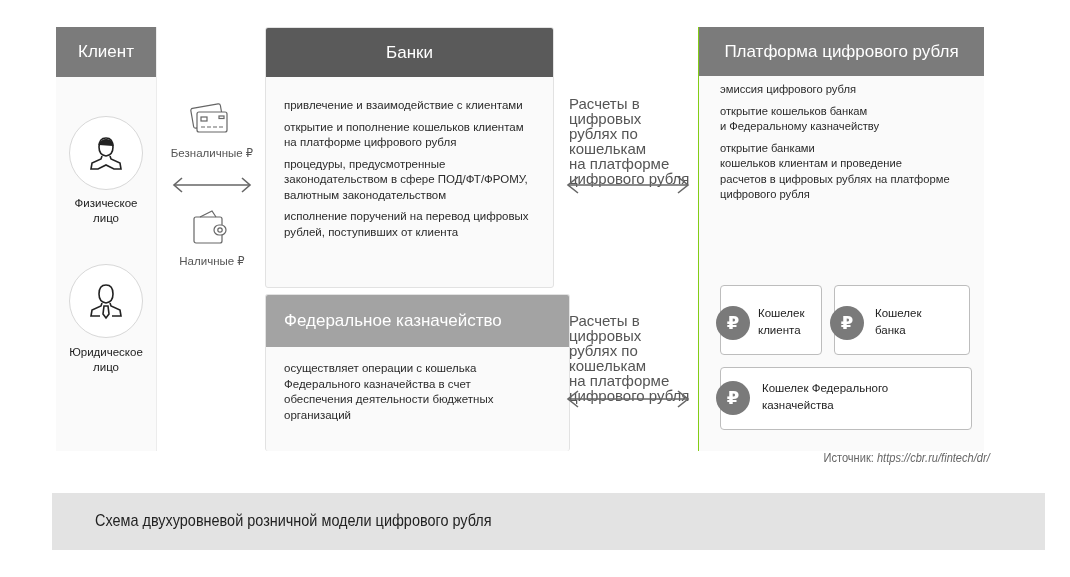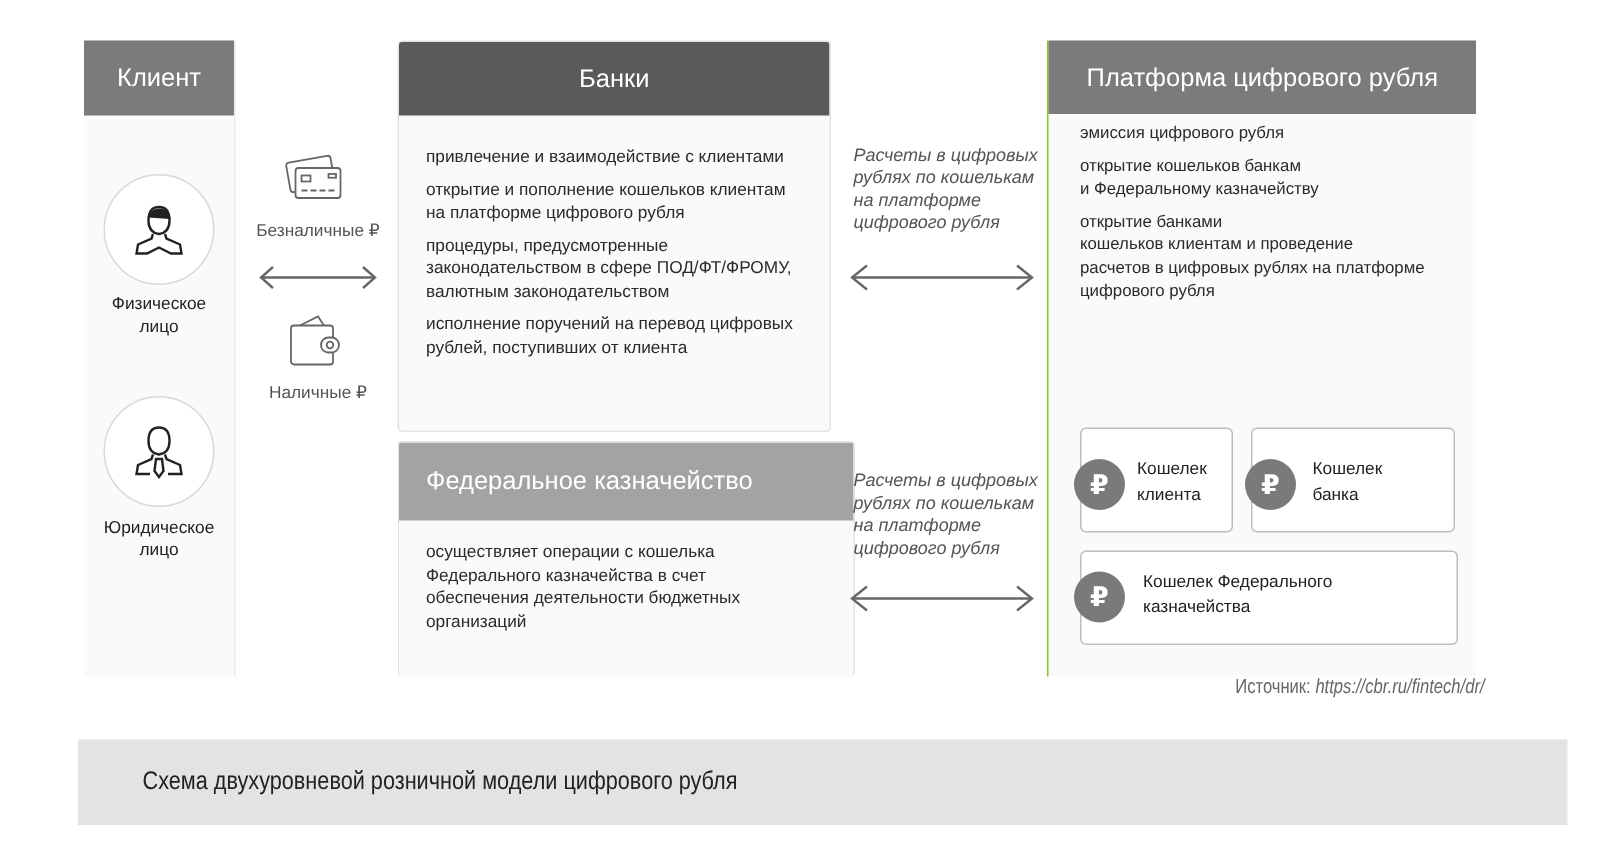--- a/index.html
+++ b/index.html
@@ -11,21 +11,21 @@
   .hdr-dark { background: #5a5a5a; }
   .hdr-mid { background: #7b7b7b; }
   .hdr-light { background: #a3a3a3; }
   .card { background: #fafafa; border: 1px solid #e2e2e2; border-radius: 3px; box-sizing: border-box; overflow: hidden; }
   .items { padding: 0 18px; font-size: 11.5px; line-height: 15.5px; color: #2a2a2a; }
   .items p { margin: 0 0 6px 0; white-space: pre-line; }
   .avatar { width: 74px; height: 74px; border-radius: 50%; border: 1px solid #d8d8d8; background: #fff; box-sizing: border-box;
             display: flex; align-items: center; justify-content: center; }
   .client-label { font-size: 11.5px; line-height: 15px; text-align: center; color: #222; white-space: pre-line; }
   .pay-label { font-size: 11.5px; color: #555; text-align: center; }
-  .settle { font-size: 12px; line-height: 15px; color: #555; white-space: pre-line; font-style: italic; }
+  .settle { font-size: 15px; line-height: 15px; color: #555; white-space: pre-line; }
   .wallet { background: #fff; border: 1px solid #bdbdbd; border-radius: 4px; box-sizing: border-box; }
   .rub { width: 34px; height: 34px; border-radius: 50%; background: #7a7a7a; color: #fff; font-weight: bold; font-size: 18px;
          display: flex; align-items: center; justify-content: center; }
   .wallet-label { font-size: 11.5px; line-height: 17px; color: #222; white-space: pre-line; }
   .source { font-family: "Liberation Sans Narrow", "Liberation Sans", sans-serif; font-size: 13.5px; color: #666; transform: scaleX(0.82); transform-origin: right center; }
   .source i { font-style: italic; }
   .caption-bar { background: #e3e3e3; }
   .caption { font-size: 17px; color: #222; transform: scaleX(0.85); transform-origin: left center; white-space: nowrap; }
 </style>
 </head>

